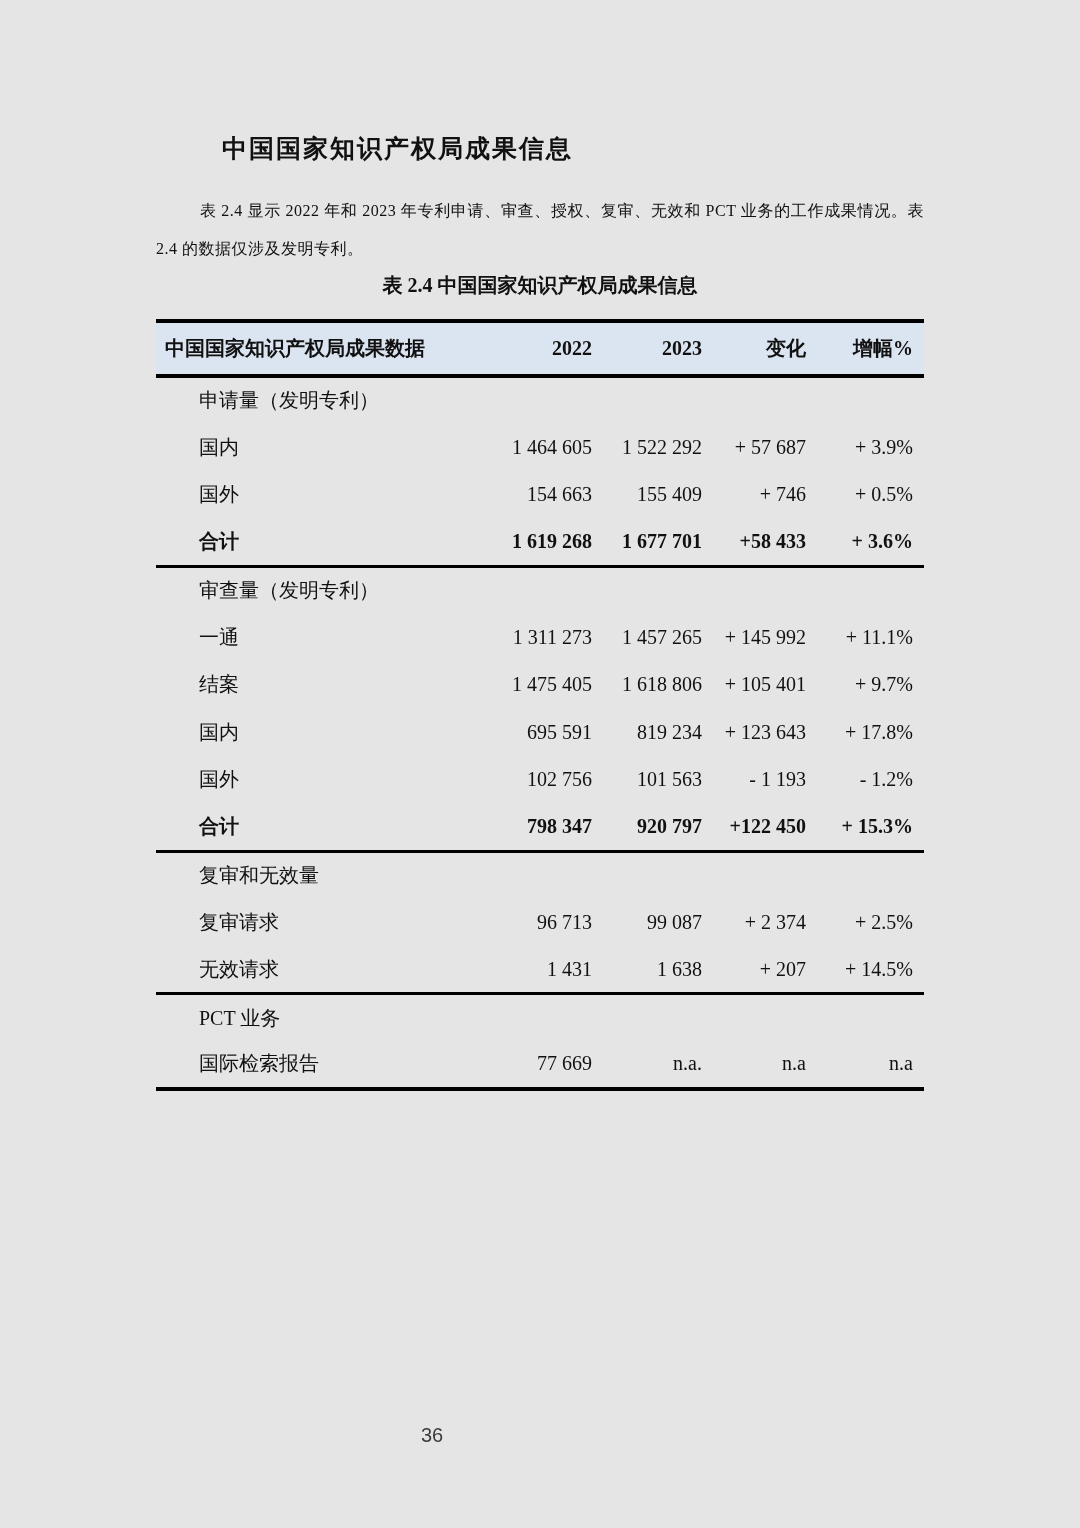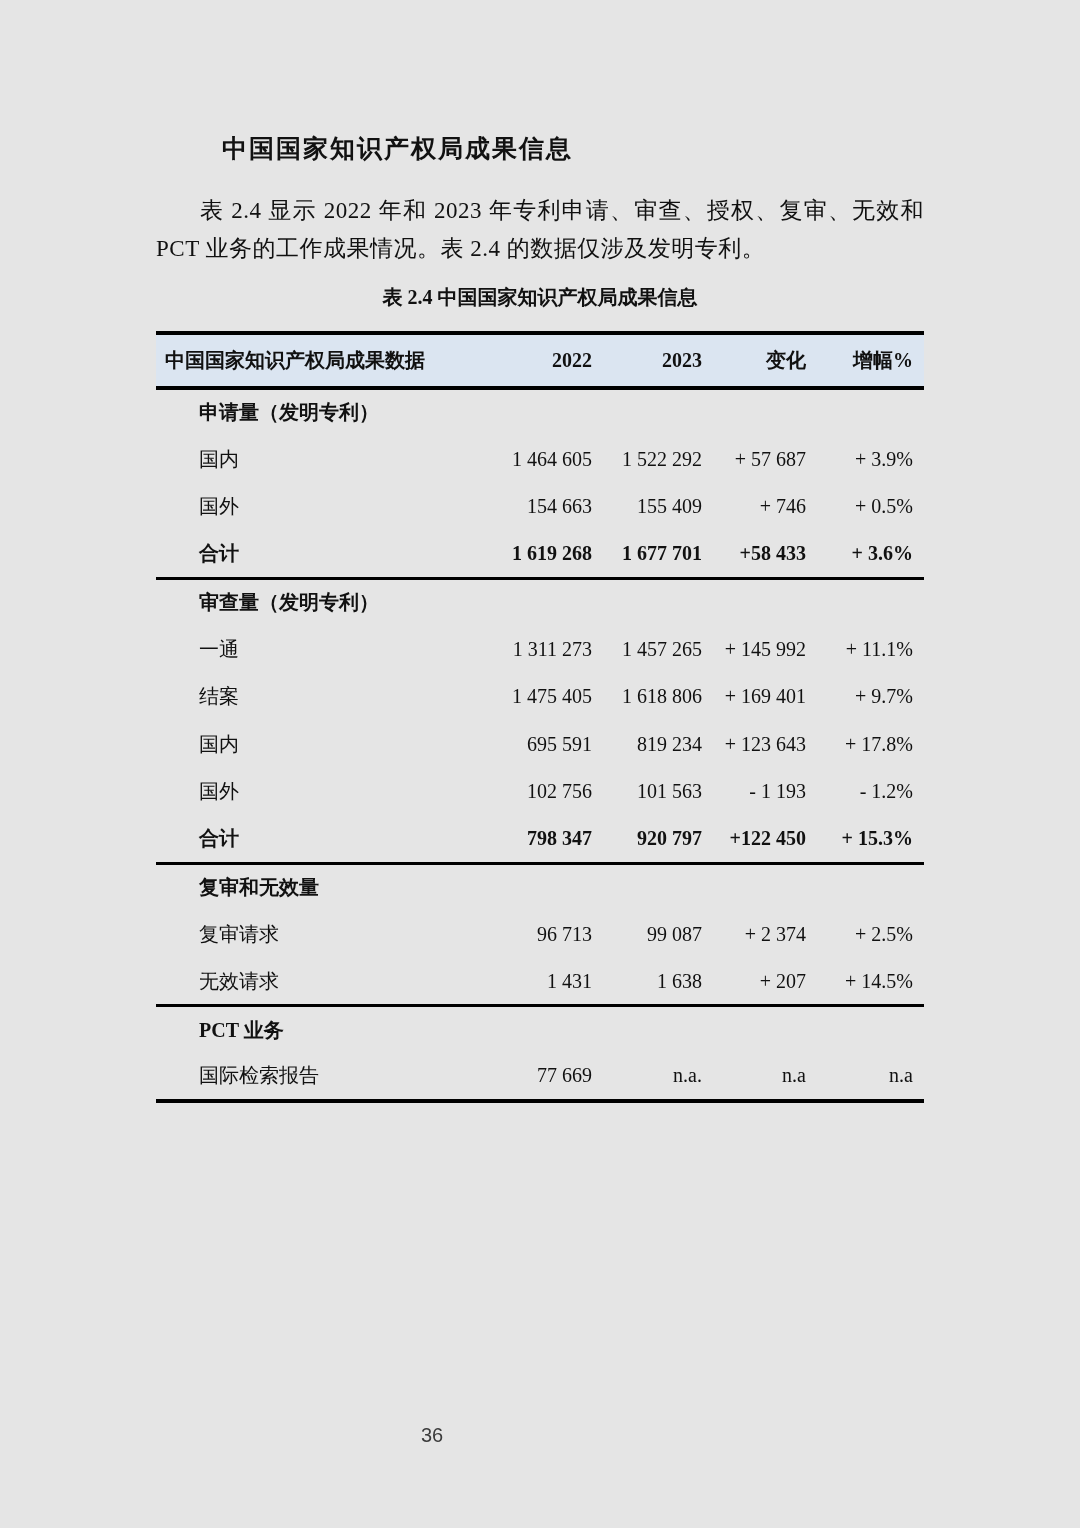--- a/index.html
+++ b/index.html
@@ -16,28 +16,28 @@
 
   h1.heading {
     margin: 132px 0 0 66px;
     font-size: 25px;
     line-height: 34px;
     font-weight: bold;
     letter-spacing: 2px;
   }
   p.intro {
     margin-top: 26px;
-    font-size: 23px;
+    font-size: 16px;
     line-height: 38px;
     text-align: justify;
     text-indent: 44px;
     letter-spacing: 0.5px;
   }
   .caption {
-    margin-top: 16px;
+    margin-top: 4px;
     text-align: center;
     font-weight: bold;
     font-size: 20px;
     line-height: 26px;
   }
 
   table.results {
     margin-top: 21px;
     width: 768px;
     border-collapse: collapse;
@@ -67,21 +67,21 @@
   th.last, td.last { padding-right: 11px; }
 
   tbody td {
     height: 47.5px;
     font-size: 20px;
     vertical-align: middle;
     white-space: nowrap;
   }
   td.lbl { text-align: left; padding-left: 43px; }
   td.num { text-align: right; }
-  tr.sec td { font-weight: bold; }
+  tr.sec td { font-weight: normal; }
   tr.total td { font-weight: bold; }
   tr.rule td { border-top: 3px solid #000; }
 
   .page-number {
     position: absolute;
     left: 0; top: 1424px;
     width: 864px;
     text-align: center;
     font-family: "Liberation Sans", sans-serif;
     font-size: 20px;
@@ -151,21 +151,21 @@
           <td class="lbl">一通</td>
           <td class="num">1 311 273</td>
           <td class="num">1 457 265</td>
           <td class="num">+ 145 992</td>
           <td class="num last">+ 11.1%</td>
         </tr>
         <tr>
           <td class="lbl">结案</td>
           <td class="num">1 475 405</td>
           <td class="num">1 618 806</td>
-          <td class="num">+ 169 401</td>
+          <td class="num">+ 105 401</td>
           <td class="num last">+ 9.7%</td>
         </tr>
 
         <tr>
           <td class="lbl">国内</td>
           <td class="num">695 591</td>
           <td class="num">819 234</td>
           <td class="num">+ 123 643</td>
           <td class="num last">+ 17.8%</td>
         </tr>

